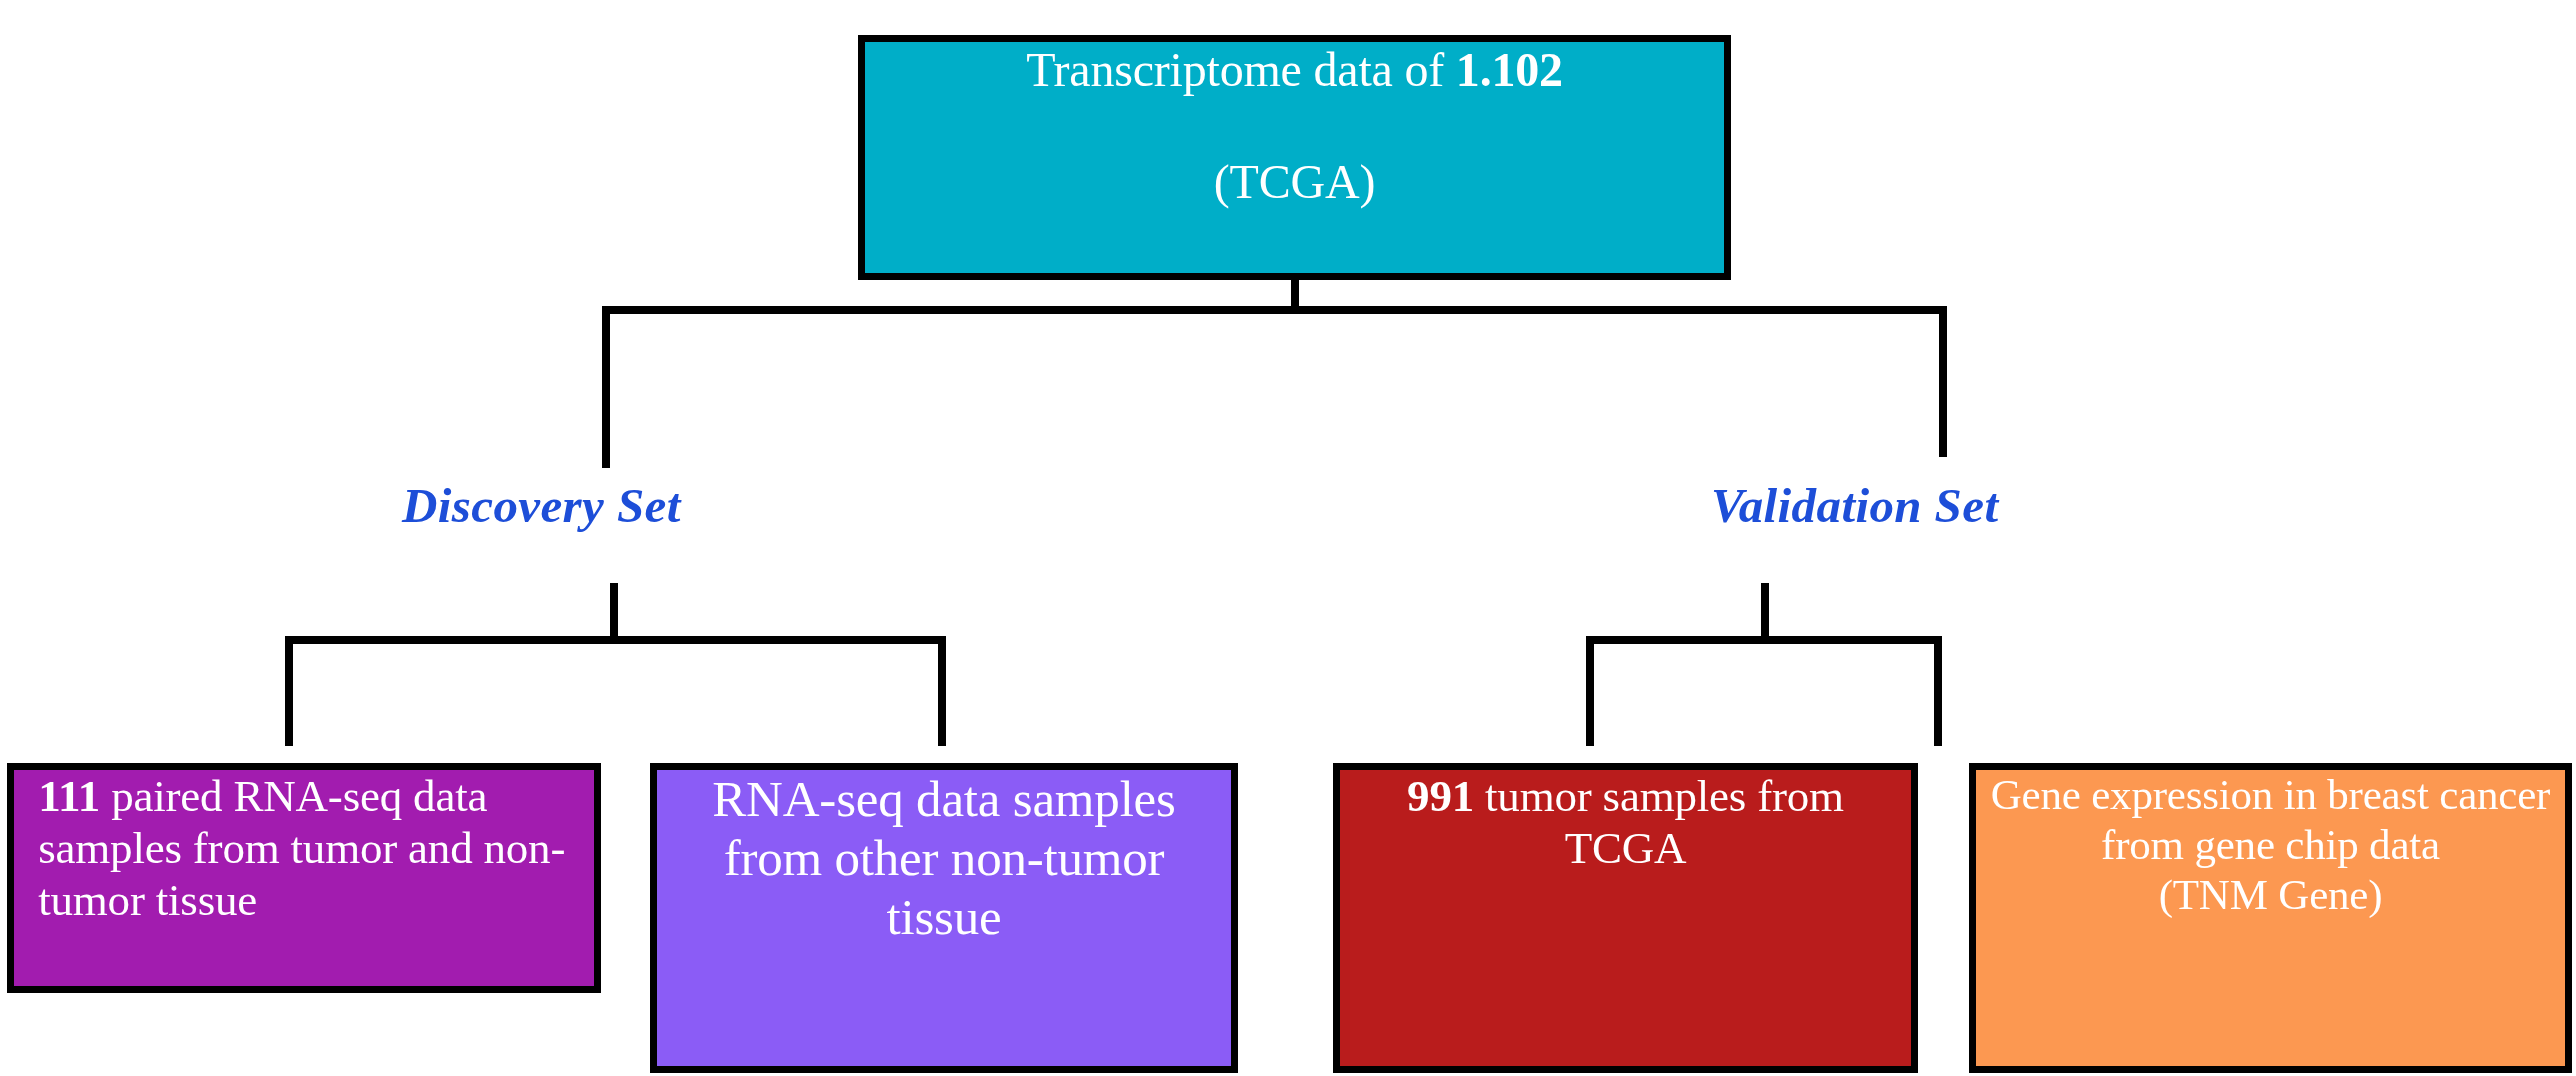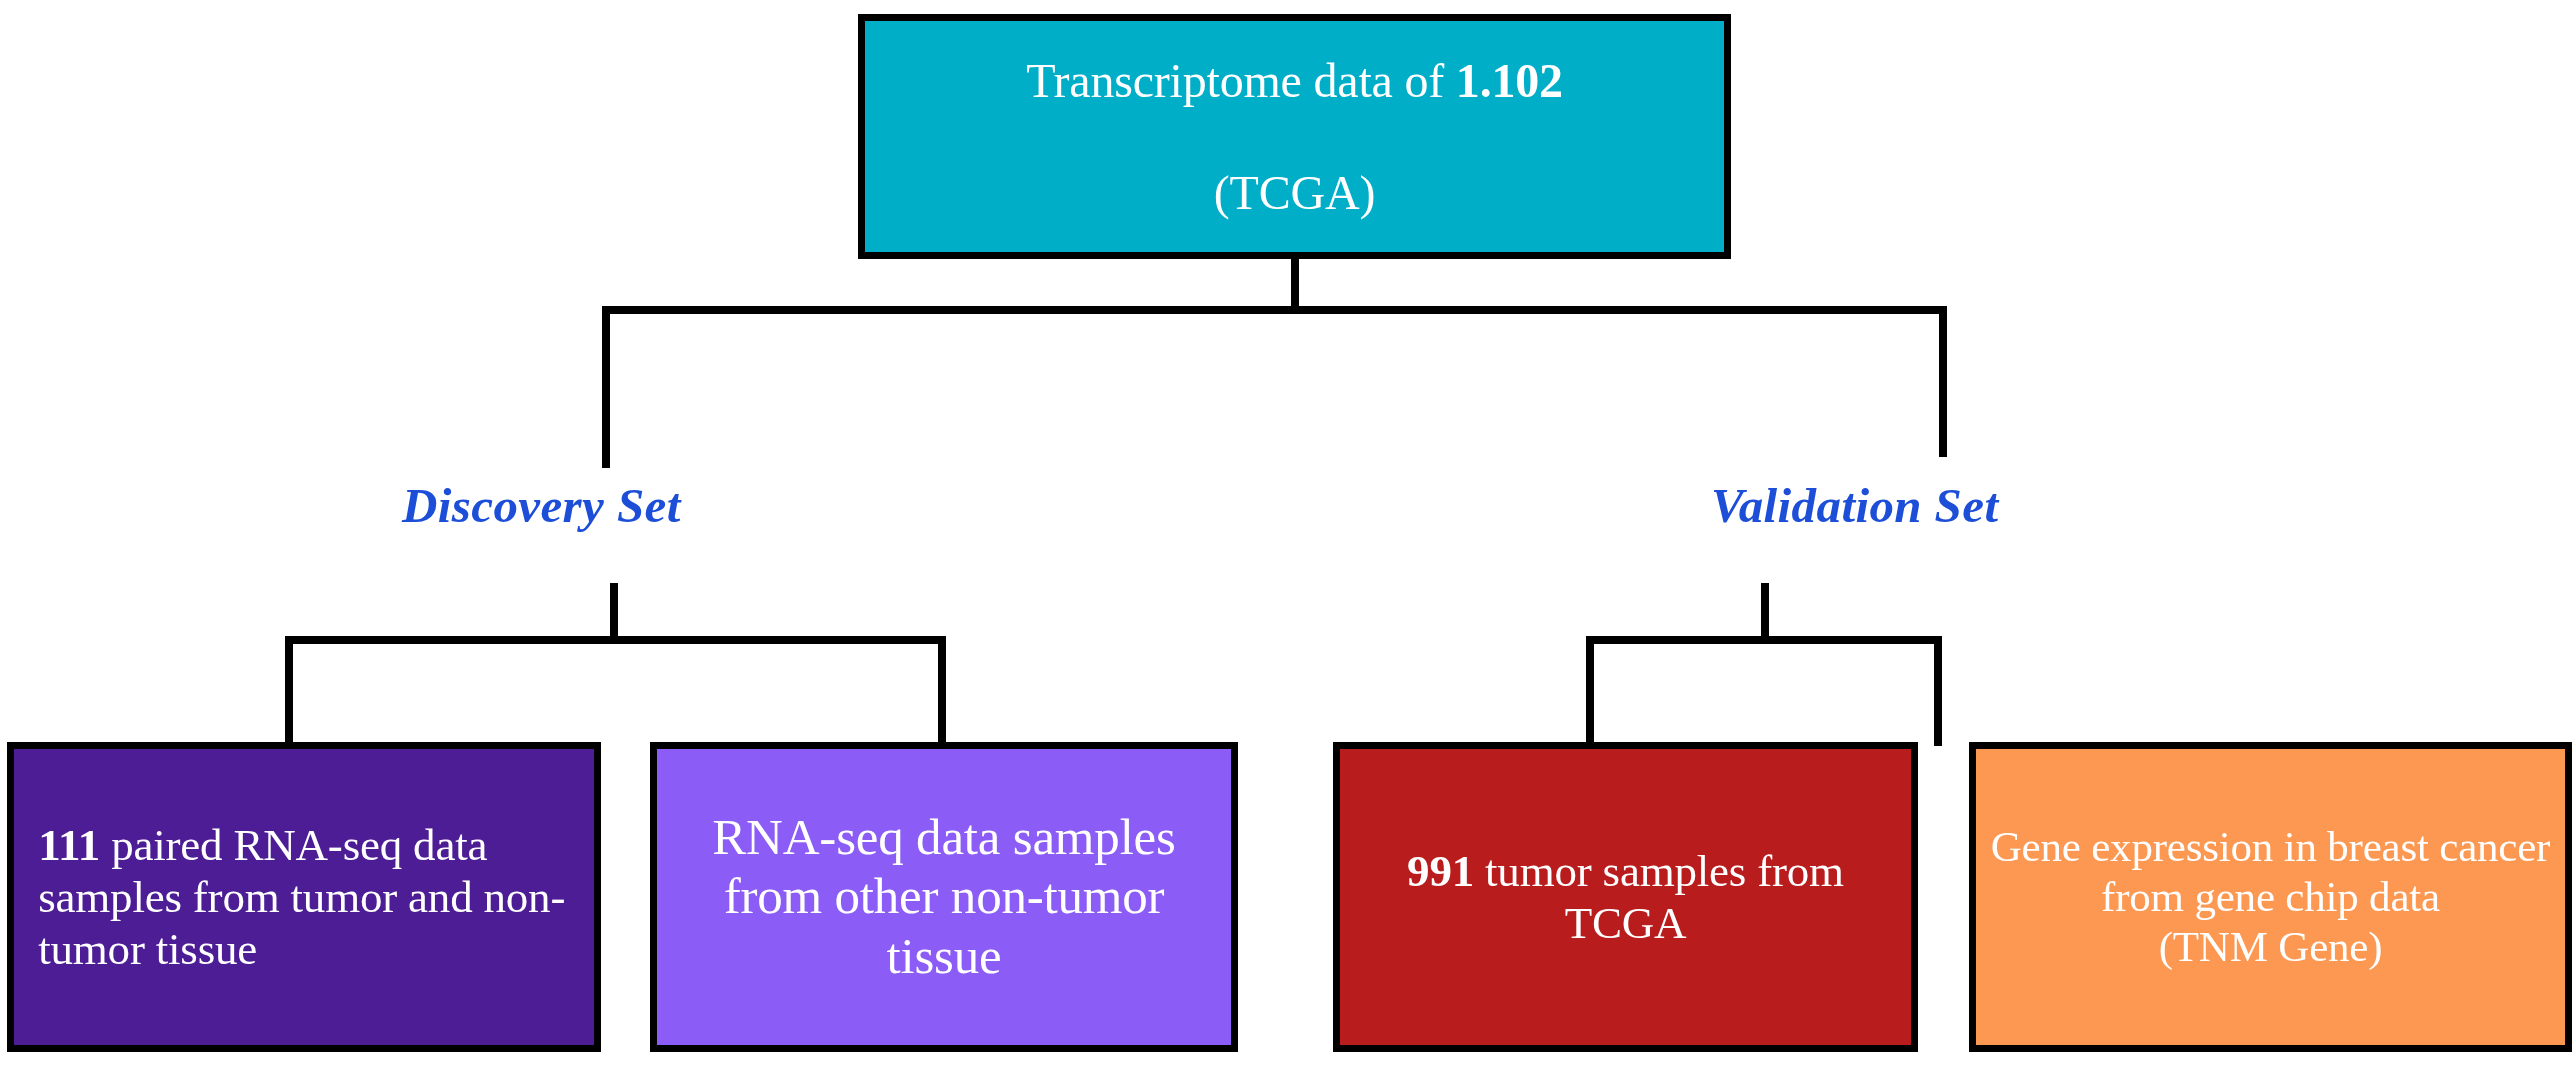--- a/index.html
+++ b/index.html
@@ -16,25 +16,25 @@
     font-family: "Liberation Serif", "DejaVu Serif", serif;
   }
 
   
   .node {
     position: absolute;
     box-sizing: border-box;
     border: 7.2px solid #000000;
     color: #ffffff;
     display: flex;
-    align-items: center;
     justify-content: center;
     text-align: center;
     line-height: 1.16;
     letter-spacing: -0.2px;
+    margin-top: 21px;
   }
   .node .txt {
     width: 100%;
     padding: 0 11px;
     box-sizing: border-box;
   }
   .node b { font-weight: bold; }
 
   #node-root {
     left: 858px;
@@ -42,22 +42,22 @@
     width: 873px;
     height: 245px;
     background: #00AEC8;
     font-size: 48px;
   }
 
   #node-discovery-a {
     left: 7.2px;
     top: 742px;
     width: 594px;
-    height: 310px;
-    background: #4c1d95;
+    height: 230px;
+    background: #a21caf;
     font-size: 45px;
     text-align: left;
   }
   #node-discovery-a .txt { text-align: left; padding-left: 24px; }
 
   #node-discovery-b {
     left: 650px;
     top: 742px;
     width: 588px;
     height: 310px;

